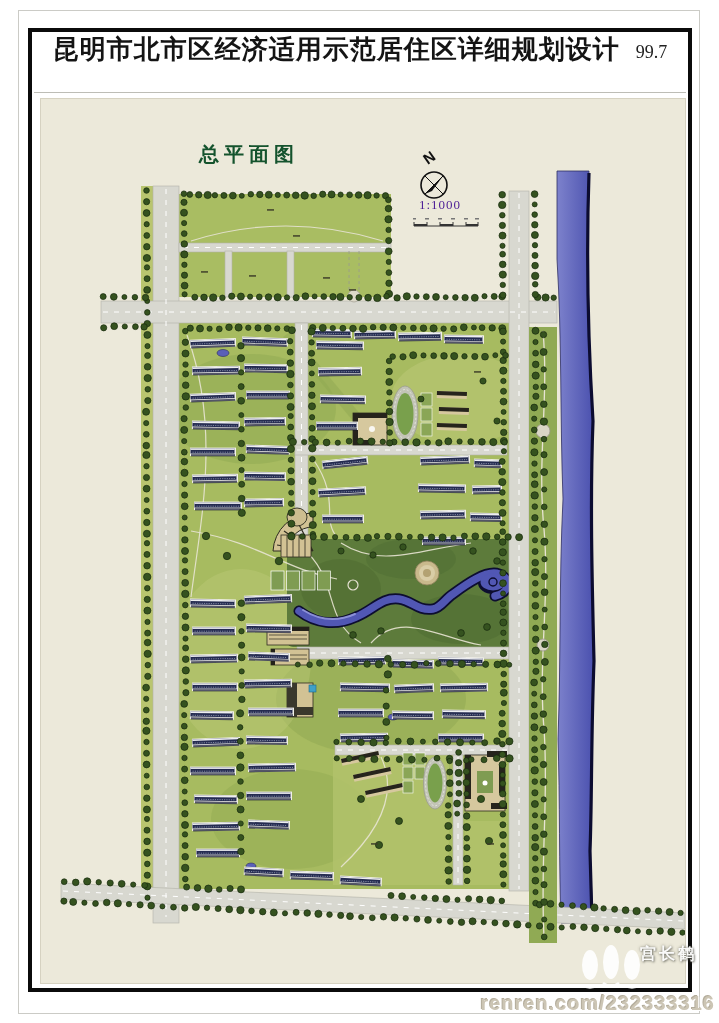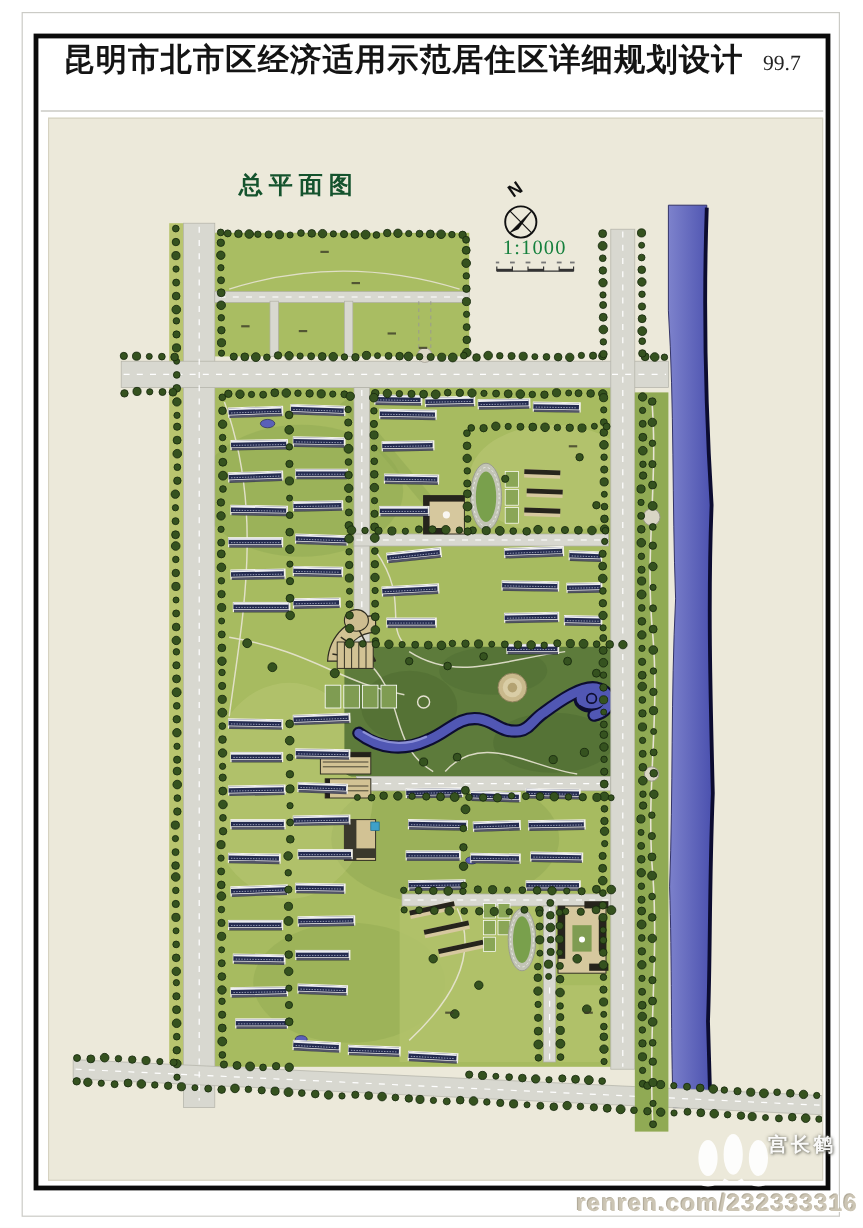--- a/index.html
+++ b/index.html
@@ -15,21 +15,21 @@
         font-family:"Liberation Sans",sans-serif;}
   .title-band .e{font-size:18px;color:#222;margin-left:16px;margin-top:10px;
         font-family:"Liberation Serif",serif;}
   .title-rule{position:absolute;left:34px;top:92px;width:652px;height:0;
         border-top:1px solid #bdbdb6;}
   .map-panel{position:absolute;left:40px;top:98px;width:644px;height:884px;
         background:#ece9da;border:1px solid #d6d2c1;box-sizing:content-box;overflow:hidden;}
   .map-label{position:absolute;left:118px;top:42px;font-size:20px;font-weight:bold;
         color:#14532d;letter-spacing:5px;margin-left:40px;}
   .compass{position:absolute;left:371px;top:48px;width:46px;height:62px;}
-  .scale-text{position:absolute;left:378px;top:98px;font-size:17px;color:#15803d;
+  .scale-text{position:absolute;left:378px;top:98px;font-size:13px;color:#4c1d95;
         font-family:"Liberation Serif",serif;letter-spacing:1px;}
   .scalebar{position:absolute;left:372px;top:118px;width:66px;height:14px;}
   .wm-logo{position:absolute;left:578px;top:944px;width:70px;height:48px;}
   .wm-name{position:absolute;left:640px;top:944px;font-size:16px;font-weight:bold;
         color:rgba(255,255,255,0.95);letter-spacing:3px;
         text-shadow:0 0 3px rgba(110,110,100,.85),1px 1px 2px rgba(90,90,80,.6);}
   .wm-url{position:absolute;right:4px;top:992px;font-size:20px;font-weight:bold;
         color:#ccc5b4;letter-spacing:1px;
         text-shadow:1px 1px 0 #ffffff,-1px -1px 0 #b3ac9b;}
   svg{display:block;}

